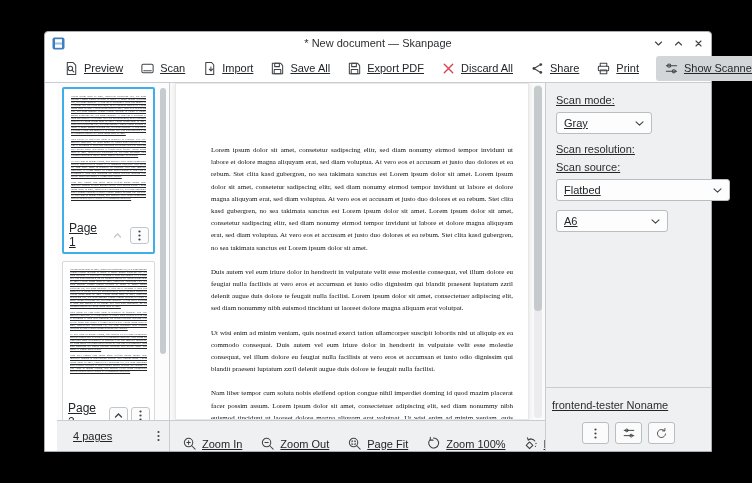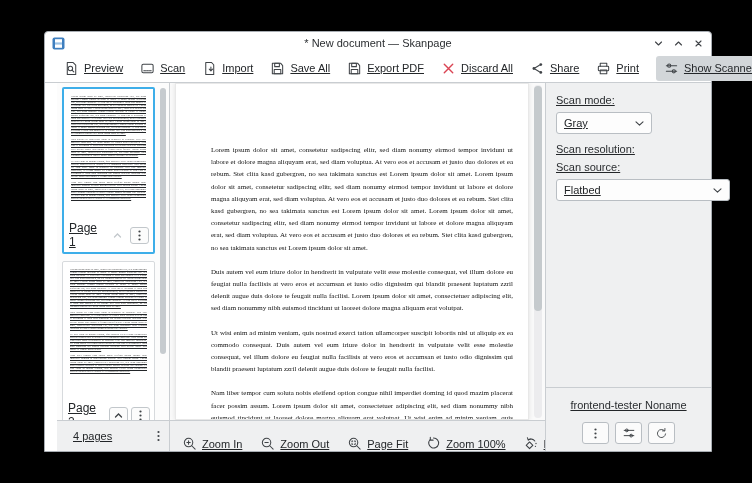--- a/index.html
+++ b/index.html
@@ -63,21 +63,21 @@
   .opt-label { margin:3px 0 6px; color:#2b2e31; }
   .combo { height:22px; background:#fdfdfd; border:1px solid #b9bec3; border-radius:3px;
            display:flex; align-items:center; padding:6px 7px; margin-bottom:9px; }
   .combo .val { flex:1; }
   .combo.w-gray { width:96px; } .combo.w-full { width:174px; } .combo.w-a6 { width:112px; }
   .spin { width:80px; height:24px; background:#fdfdfd; border:1px solid #b9bec3; border-radius:3px;
           display:flex; align-items:center; padding:0 4px 0 10px; margin-bottom:9px; }
   .spin .val { flex:1; text-align:center; }
   .spin-arrows { display:flex; flex-direction:column; gap:1px; }
   .panel-bottom { margin-top:auto; border-top:1px solid #c9cdd1; padding:11px 6px 0;
-                  text-align:center; }
+                  }
   .device { margin-bottom:11px; color:#2b2e31; }
   .panel-buttons { display:flex; justify-content:center; gap:6px; padding-bottom:7px; }
   .sq-btn { width:27px; height:22px; display:flex; align-items:center; justify-content:center;
             border:1px solid #b9bec3; border-radius:3px; background:#fbfbfb; }
   
   svg.ic { display:block; }
   .stroke { fill:none; stroke:#3f4347; stroke-width:1.1; stroke-linecap:round; stroke-linejoin:round; }
   .stroke-red { fill:none; stroke:#da4453; stroke-width:1.5; stroke-linecap:round; }
   .fillc { fill:#3f4347; }
 </style>
@@ -327,20 +327,26 @@
             </svg>
         </div>
         <div class="opt-label">Scan resolution:</div>
         <div class="opt-label">Scan source:</div>
         <div class="combo w-full">
           <span class="val">Flatbed</span>
           <svg class="ic" width="9" height="7" viewBox="0 0 9 7">
               <path class="stroke" d="M1 1.8l3.5 3.4L8 1.8"></path>
             </svg>
         </div>
+        <div class="combo w-a6">
+          <span class="val">A6</span>
+          <svg class="ic" width="9" height="7" viewBox="0 0 9 7">
+              <path class="stroke" d="M1 1.8l3.5 3.4L8 1.8"></path>
+            </svg>
+        </div>
       </div>
       <div class="panel-bottom">
         <div class="device">frontend-tester Noname</div>
         <div class="panel-buttons">
           <span class="sq-btn">
             <svg class="ic" width="11" height="13" viewBox="0 0 11 13">
                 <circle class="fillc" cx="5.5" cy="2.5" r="1.1"></circle>
                 <circle class="fillc" cx="5.5" cy="6.5" r="1.1"></circle>
                 <circle class="fillc" cx="5.5" cy="10.5" r="1.1"></circle>
               </svg>

